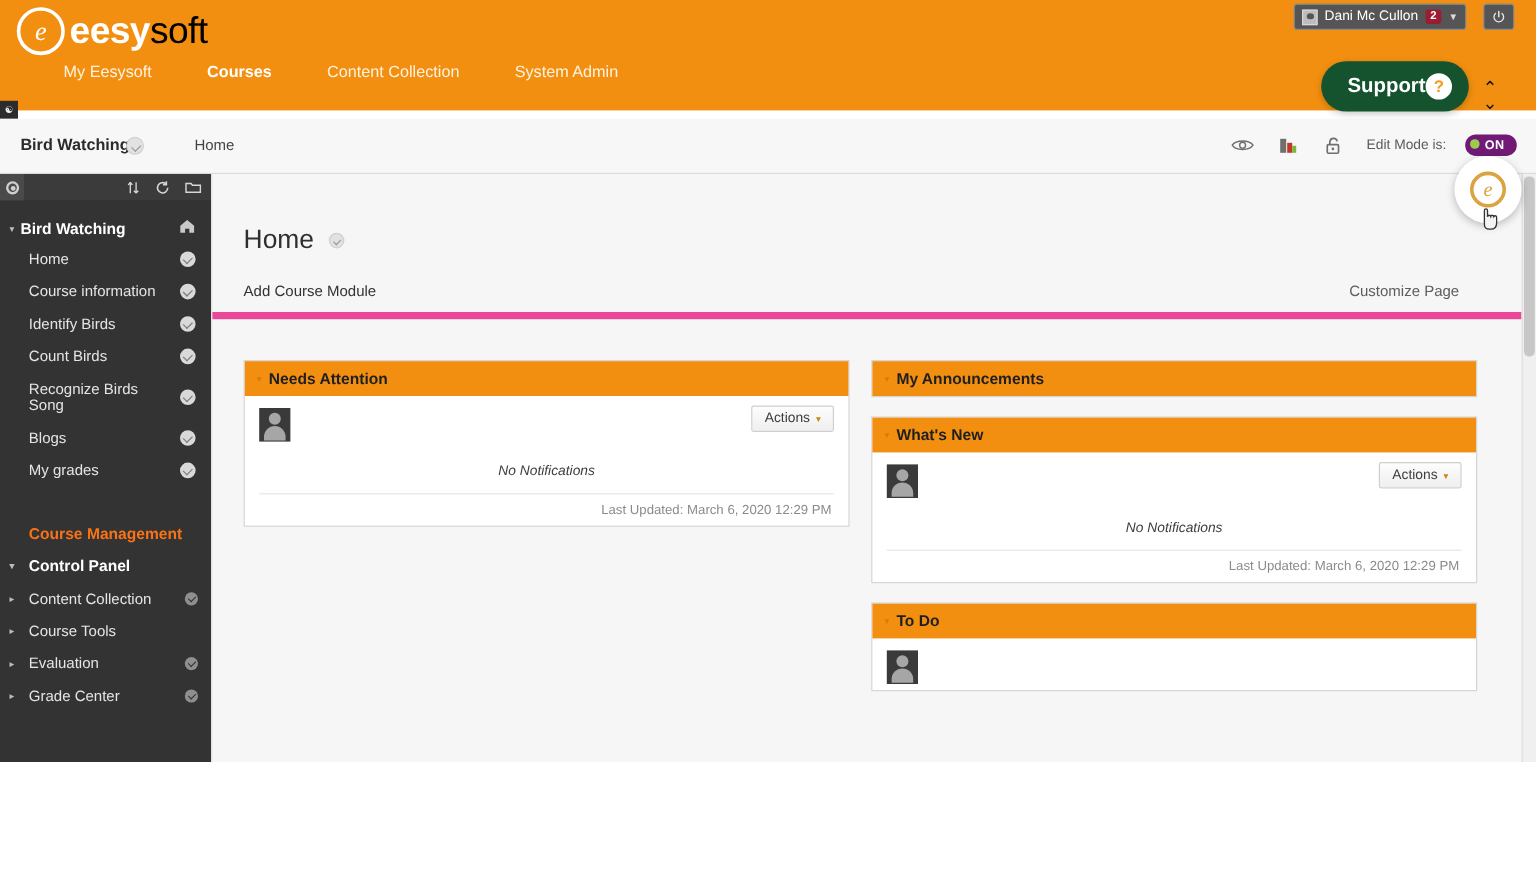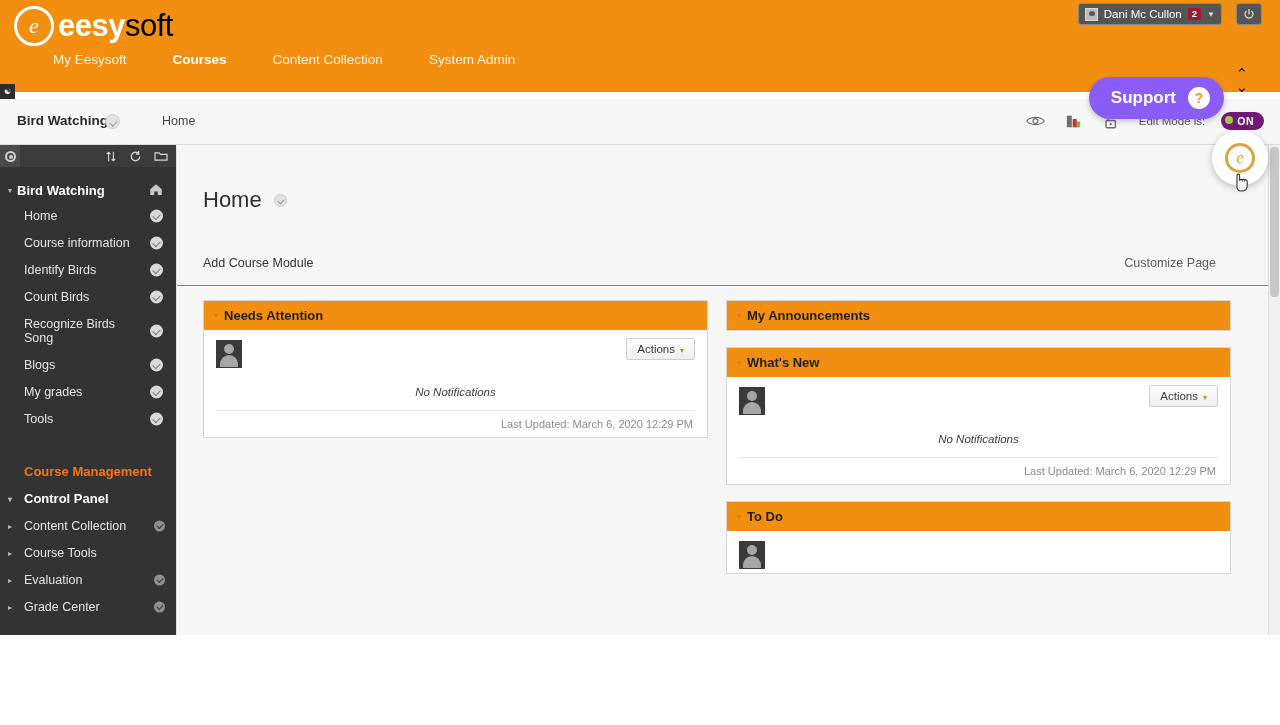--- a/index.html
+++ b/index.html
@@ -165,22 +165,22 @@
   .title-chip {
     display:inline-block; width:13px; height:13px; border-radius:50%;
     background:#e2e2e2; border:1px solid #cfcfcf; margin-left:8px; position:relative; vertical-align:middle;
   }
   .title-chip::after{
     content:""; position:absolute; left:3px; top:4px; width:5px; height:3px;
     border-left:1.4px solid #9a9a9a; border-bottom:1.4px solid #9a9a9a; transform:rotate(-45deg);
   }
 
   .actionbar {
-    position:relative; margin-top:40px; height:33px;
-    border-bottom:1px solid #ec4899;
+    position:relative; margin-top:20px; height:33px;
+    border-bottom:6px solid #ec4899;
     text-align:center;
   }
   .add-module { position:absolute; left:26px; top:3px; font-size:12.5px; color:#333; }
   .customize-page { position:absolute; right:52px; top:3px; font-size:12.5px; color:#5d5d5d; }
 
   
   .modgrid {
     position:absolute; left:26px; top:155px; width:1028px; display:flex; gap:18px;
   }
   .col { width:505px; }
@@ -213,23 +213,23 @@
   .nonotif { text-align:center; font-size:11.5px; font-style:italic; color:#3c3c3c; margin-top:14px; }
   .mod-foot {
     margin-top:12px; border-top:1px solid #e6e6e6; text-align:right;
     font-size:11px; color:#8b8b8b; padding:7px 2px 7px 0;
   }
   .ann-text { font-size:11.5px; font-style:italic; color:#3b3b3b; text-align:center; padding:6px 0 2px; }
   .more-link { text-align:right; font-size:11.5px; color:#2d6ca8; padding:6px 2px 8px 0; }
 
   
   .support-pill {
-    position:absolute; right:56px; top:77px; z-index:30;
-    background:#8b5cf6; border-radius:22px; height:42px;
-    display:flex; align-items:center; gap:12px; padding:0 14px 0 22px;
+    position:absolute; right:56px; top:51px; z-index:30;
+    background:#14532d; border-radius:22px; height:42px;
+    display:flex; align-items:center; gap:0; padding:0 14px 0 22px;
     box-shadow:0 2px 6px rgba(0,0,0,.22);
   }
   .support-pill .slabel { color:#fff; font-size:17px; font-weight:700; }
   .support-pill .qmark {
     width:22px; height:22px; border-radius:50%; background:#fff; color:#F49A20;
     font-size:14px; font-weight:700; display:flex; align-items:center; justify-content:center;
   }
   .chevs {
     position:absolute; right:32px; top:68px; z-index:31; display:flex; flex-direction:column; gap:1px;
     color:#111;
@@ -389,24 +389,20 @@
         <span class="dot"></span>
       </div>
       <div class="lp-item">
         <span>Blogs</span>
         <span class="dot"></span>
       </div>
       <div class="lp-item">
         <span>My grades</span>
         <span class="dot"></span>
       </div>
-      <div class="lp-item">
-        <span>Tools</span>
-        <span class="dot"></span>
-      </div>
 
       <div class="lp-sep"></div>
 
       <div class="lp-section">Course Management</div>
 
       <div class="lp-control">
         <span class="tri">▾</span>
         <span>Control Panel</span>
       </div>
 

